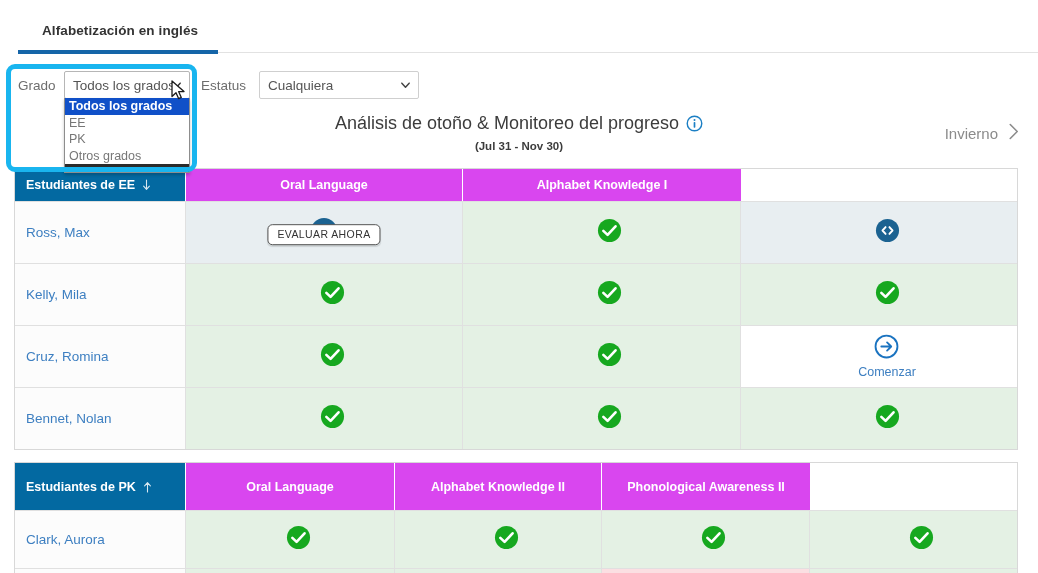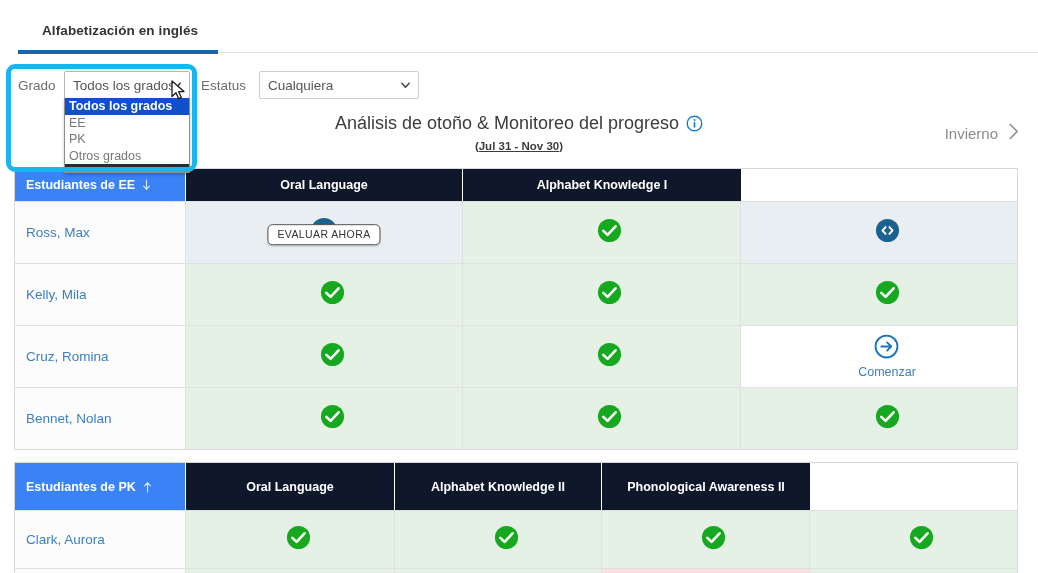--- a/index.html
+++ b/index.html
@@ -94,46 +94,46 @@
     position: absolute; left: 0; top: 108px; width: 1038px; height: 58px;
   }
   #report-title {
     position: absolute; left: 0; top: 5px; width: 1038px;
     text-align: center; font-size: 18px; color: #3c3c3c;
     display: flex; justify-content: center; align-items: center; gap: 7px;
   }
   #info-icon { display: inline-flex; }
   #report-range {
     position: absolute; left: 0; top: 32px; width: 1038px;
-    text-align: center; font-size: 11.5px; font-weight: bold; color: #3c3c3c; text-decoration: underline;
+    text-align: center; font-size: 11.5px; font-weight: bold; color: #3c3c3c;
   }
   #season-next {
     position: absolute; right: 18px; top: 122px;
     display: flex; align-items: center; gap: 9px;
     font-size: 15px; color: #8b8b8b;
   }
 
   
   .grid {
     position: absolute; left: 14px; width: 1004px;
     border: 1px solid #d8d8d8; background: #ffffff;
   }
   #grid-ee { top: 168px; }
   #grid-pk { top: 462px; }
 
   .grid-head { display: flex; height: 32px; }
   .gh {
     display: flex; align-items: center; justify-content: center;
-    background: #0f172a; color: #ffffff;
+    background: #d946ef; color: #ffffff;
     font-size: 12.5px; font-weight: bold; text-align: center;
     border-right: 1px solid #ffffff; line-height: 1.12;
   }
   .gh:last-child { border-right: none; }
   .gh.name-col {
-    background: #3b82f6; justify-content: flex-start; padding-left: 11px;
+    background: #0369a1; justify-content: flex-start; padding-left: 11px;
     gap: 7px;
   }
   .sort-arrow { display: inline-flex; opacity: .85; }
 
   .grid-row { display: flex; border-top: 1px solid #e0e0e0; }
   .grid-row:first-of-type { border-top: none; }
   .gc {
     display: flex; align-items: center; justify-content: center;
     border-right: 1px solid #e0e0e0; position: relative;
     height: 61px;

